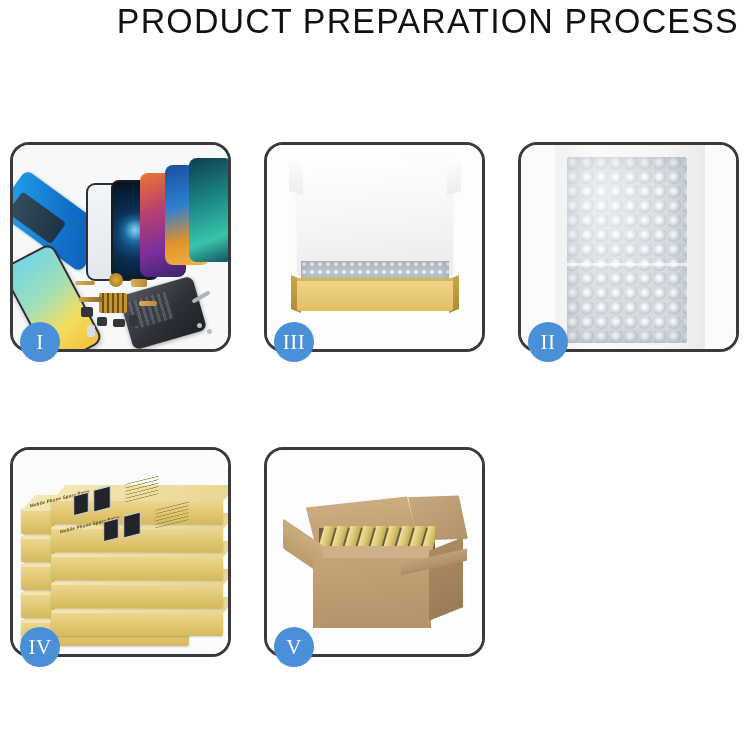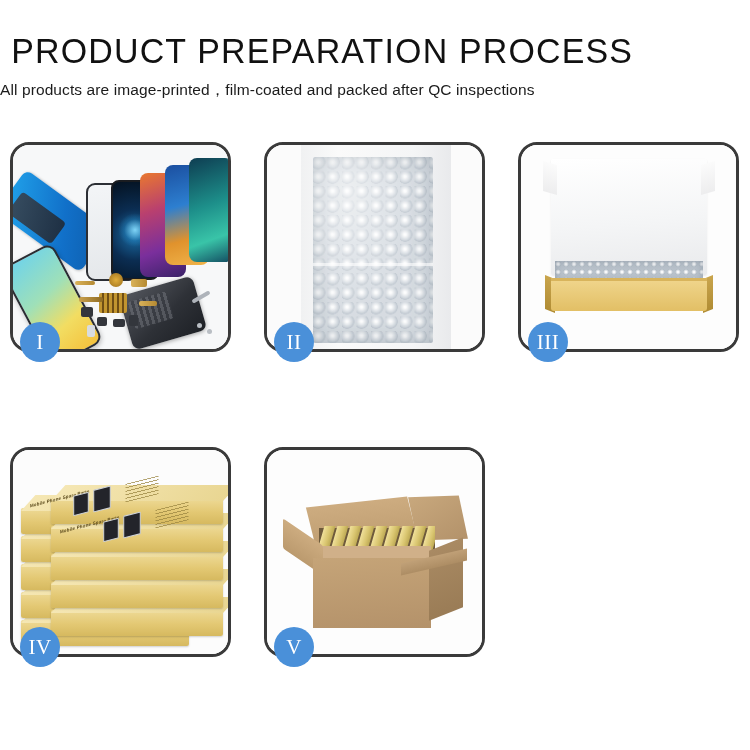--- a/index.html
+++ b/index.html
@@ -5,21 +5,21 @@
   * { box-sizing: border-box; margin: 0; padding: 0; }
   html, body {
     width: 750px; height: 750px;
     background: #ffffff;
     font-family: "Liberation Sans", sans-serif;
     overflow: hidden;
   }
   .page { position: relative; width: 750px; height: 750px; background: #fff; }
 
   
-  .header { text-align: left; padding-top: 30px; }
+  .header { text-align: right; }
   .title {
     font-size: 35px;
     font-weight: 500;
     letter-spacing: 1.2px;
     color: #111111;
     line-height: 42px;
     transform: scaleX(0.97);
     white-space: nowrap;
   }
   .subtitle {
@@ -207,21 +207,20 @@
   .c6-tab2 { position:absolute; left:22px; top:116px; width:16px; height:14px;
     background: rgba(150,122,88,.45); transform: skewY(24deg); }
 </style>
 </head>
 <body>
 
 <div class="page">
 
   <div class="header">
     <div class="title">PRODUCT PREPARATION PROCESS</div>
-    <div class="subtitle">All products are image-printed，film-coated and packed after QC inspections</div>
   </div>
 
   <div class="grid">
 
     <div class="panel">
       <div class="panel-inner p1">
         <div class="ph s1"></div>
         <div class="ph s2"></div>
         <div class="ph s3"></div>
         <div class="ph s4"></div>
@@ -241,40 +240,40 @@
         <div class="part" style="left:74px;top:180px;width:8px;height:12px;background:#d8dce0;"></div>
         <div class="part gold" style="left:126px;top:156px;width:18px;height:5px;"></div>
         <div class="part" style="left:178px;top:150px;width:20px;height:4px;background:#aeb3ba;transform:rotate(-30deg);"></div>
         <div class="part" style="left:184px;top:178px;width:5px;height:5px;background:#b9bec4;border-radius:50%;"></div>
         <div class="part" style="left:194px;top:184px;width:5px;height:5px;background:#b9bec4;border-radius:50%;"></div>
       </div>
       <div class="badge">I</div>
     </div>
 
     <div class="panel">
-      <div class="panel-inner p2">
-        <div class="bw-bg"></div>
-        <div class="bubbles"></div>
-        <div class="bw-seam"></div>
-      </div>
-      <div class="badge">II</div>
-    </div>
-
-    <div class="panel">
       <div class="panel-inner p3">
         <div class="lid"></div>
         <div class="box3-wrap">
           <div class="box3-left"></div>
           <div class="box3-right"></div>
           <div class="box3-inner"></div>
           <div class="box3-rim"></div>
           <div class="box3-front"></div>
         </div>
       </div>
       <div class="badge">III</div>
+    </div>
+
+    <div class="panel">
+      <div class="panel-inner p2">
+        <div class="bw-bg"></div>
+        <div class="bubbles"></div>
+        <div class="bw-seam"></div>
+      </div>
+      <div class="badge">II</div>
     </div>
 
     <div class="panel row2">
       <div class="panel-inner p4">
         <div class="stack">
           <div class="sbox" style="left:0px;top:150px;width:168px;">
               <div class="top"></div>
             </div>
           <div class="sbox" style="left:0px;top:122px;width:168px;">
               <div class="top"></div>

